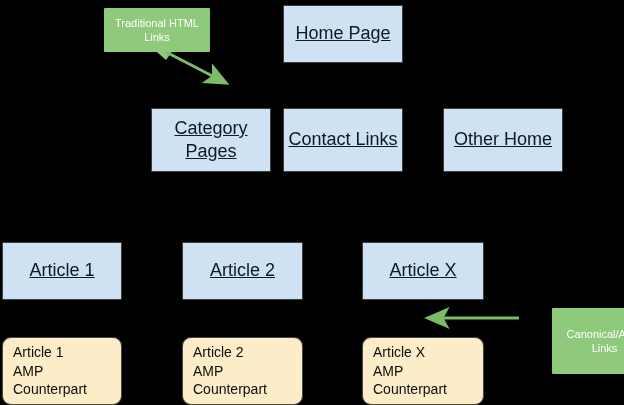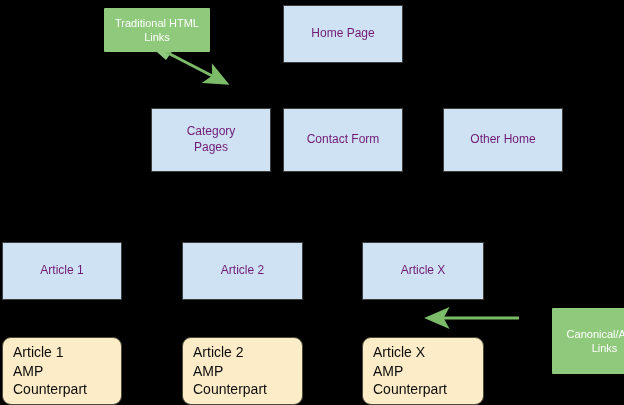--- a/index.html
+++ b/index.html
@@ -20,22 +20,23 @@
     box-sizing: border-box;
     display: flex;
     align-items: center;
     justify-content: center;
     text-align: center;
     line-height: 1.3;
   }
   .node-blue {
     background: #cfe2f3;
     border: 1px solid #3d3d3d;
-    color: #701a75;
-    font-size: 12px;
+    color: #0f172a;
+    font-size: 18px;
+    text-decoration: underline;
   }
   .node-yellow {
     background: #fdecc8;
     border: 1px solid #4a4a3a;
     border-radius: 9px;
     color: #0d0d0d;
     font-size: 14px;
     justify-content: flex-start;
     text-align: left;
     padding-left: 10px;
@@ -90,21 +91,21 @@
   <div class="node node-blue" style="left:283px; top:5px; width:120px; height:58px;">
     <span class="node-label">Home Page</span>
   </div>
 
   <div class="node node-blue" style="left:123px; top:108px; width:120px; height:64px;margin-left:28px;">
     <span class="node-label">Category
 Pages</span>
   </div>
 
   <div class="node node-blue" style="left:283px; top:108px; width:120px; height:64px;">
-    <span class="node-label">Contact Form</span>
+    <span class="node-label">Contact Links</span>
   </div>
 
   <div class="node node-blue" style="left:443px; top:108px; width:120px; height:64px;">
     <span class="node-label">Other Home</span>
   </div>
 
   <div class="node node-blue" style="left:2px; top:242px; width:120px; height:58px;">
     <span class="node-label">Article 1</span>
   </div>
 

